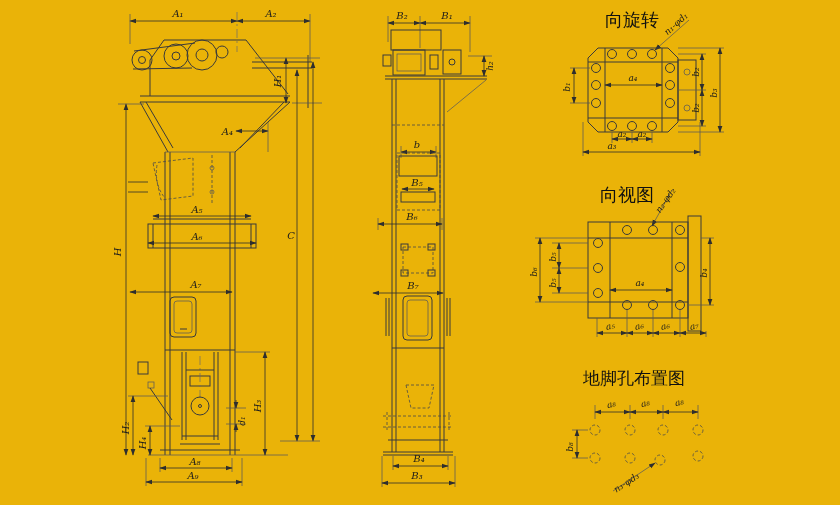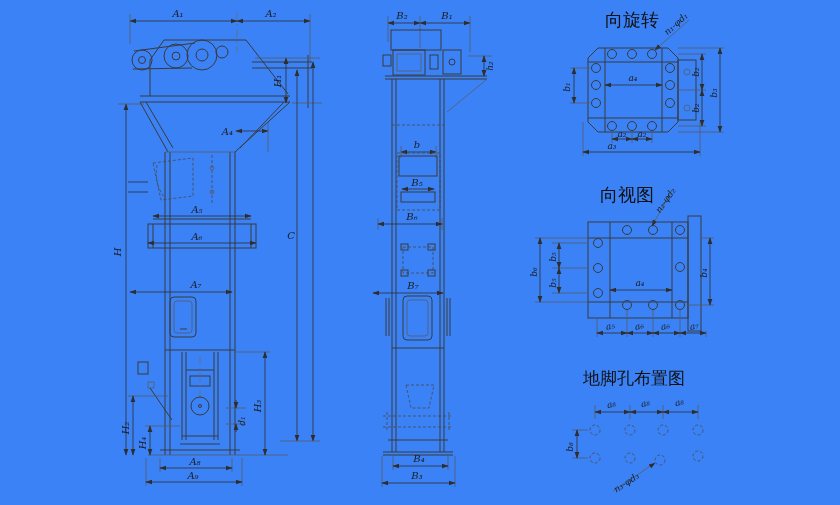--- a/index.html
+++ b/index.html
@@ -1,16 +1,16 @@
 <!DOCTYPE html>
 <html><head>
 <meta charset="utf-8">
 <style>
   html,body{margin:0;padding:0;background:#fff;}
-  .stage{position:relative;width:840px;height:505px;background:#3b82f6;overflow:hidden;
+  .stage{position:relative;width:840px;height:505px;background:#eab308;overflow:hidden;
          font-family:"DejaVu Sans",sans-serif;}
   svg{display:block;}
   .ln{stroke:#3a3a3a;stroke-width:1;fill:none;}
   .thin{stroke:#5a5a5a;stroke-width:.75;fill:none;}
   .dash{stroke:#4a4a4a;stroke-width:.8;fill:none;stroke-dasharray:3 2;}
   .cl{stroke:#6a6a6a;stroke-width:.7;fill:none;stroke-dasharray:9 3 2 3;}
   .dimln{stroke:#2e2e2e;stroke-width:.8;fill:none;}
   text{stroke:none;}
   .dim{font:italic 10px "DejaVu Serif",serif;fill:#1c1c1c;}
   .dimS{font:italic 9px "DejaVu Serif",serif;fill:#1c1c1c;}

